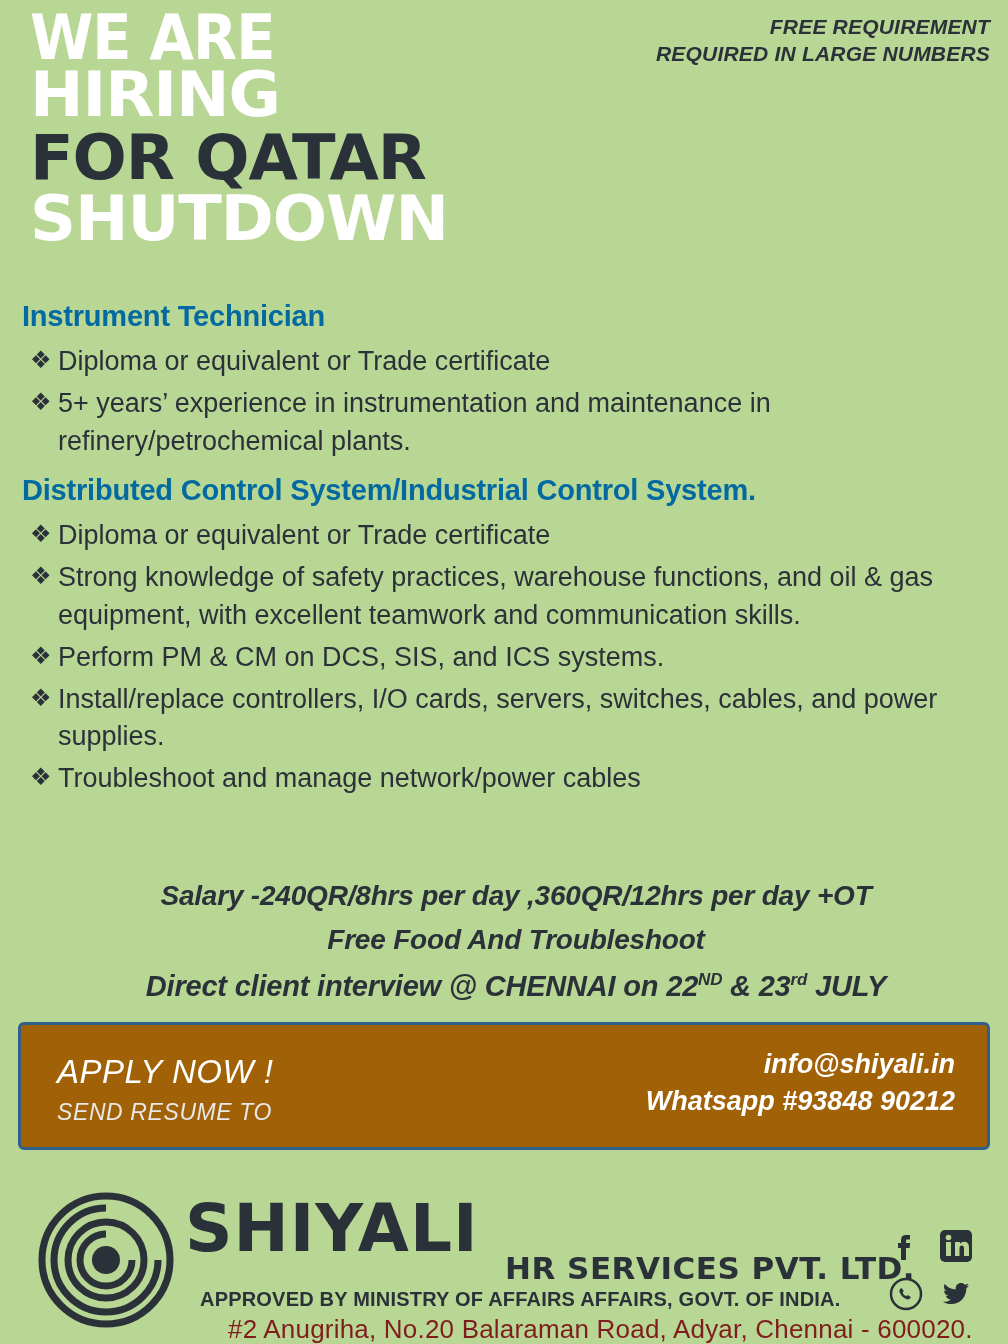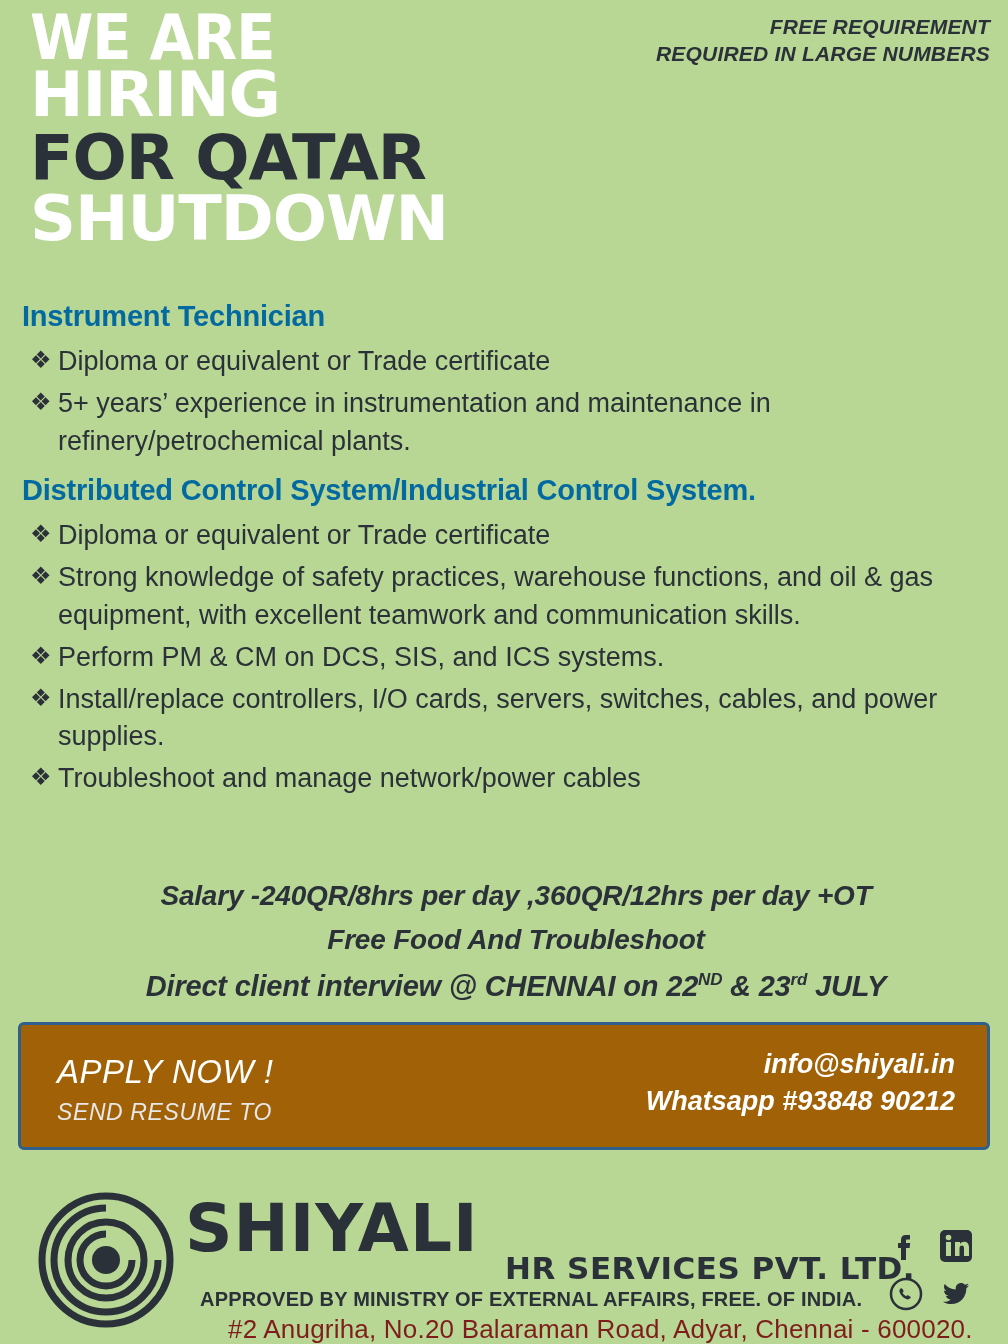--- a/index.html
+++ b/index.html
@@ -337,21 +337,21 @@
       <svg width="140" height="140" viewBox="0 0 140 140">
         <circle cx="70" cy="70" r="64" fill="none" stroke="#2b3138" stroke-width="7"></circle>
         <path d="M70 18 A52 52 0 1 0 122 70" fill="none" stroke="#2b3138" stroke-width="7"></path>
         <circle cx="70" cy="70" r="38" fill="none" stroke="#2b3138" stroke-width="7"></circle>
         <path d="M70 44 A26 26 0 1 0 96 70" fill="none" stroke="#2b3138" stroke-width="7"></path>
         <circle cx="70" cy="70" r="14" fill="#2b3138"></circle>
       </svg>
     </div>
     <div class="brand">SHIYALI</div>
     <div class="brand-sub">HR SERVICES PVT. LTD.</div>
-    <div class="approved">APPROVED BY MINISTRY OF EXTERNAL AFFAIRS, FREE. OF INDIA.</div>
+    <div class="approved">APPROVED BY MINISTRY OF AFFAIRS AFFAIRS, GOVT. OF INDIA.</div>
     <div class="address">#2 Anugriha, No.20 Balaraman Road, Adyar, Chennai - 600020.</div>
 
     <div class="socials">
       <span class="soc soc-fb">
         <svg width="36" height="36" viewBox="0 0 36 36">
           <path d="M22 7h-4.2c-3 0-4.8 1.9-4.8 4.9V15h-3v5h3v12h5V20h3.6l.6-5H18v-2.3c0-.9.3-1.3 1.3-1.3H22V7z" fill="#2b3138"></path>
         </svg>
       </span>
       <span class="soc soc-li">
         <svg width="36" height="36" viewBox="0 0 36 36">

